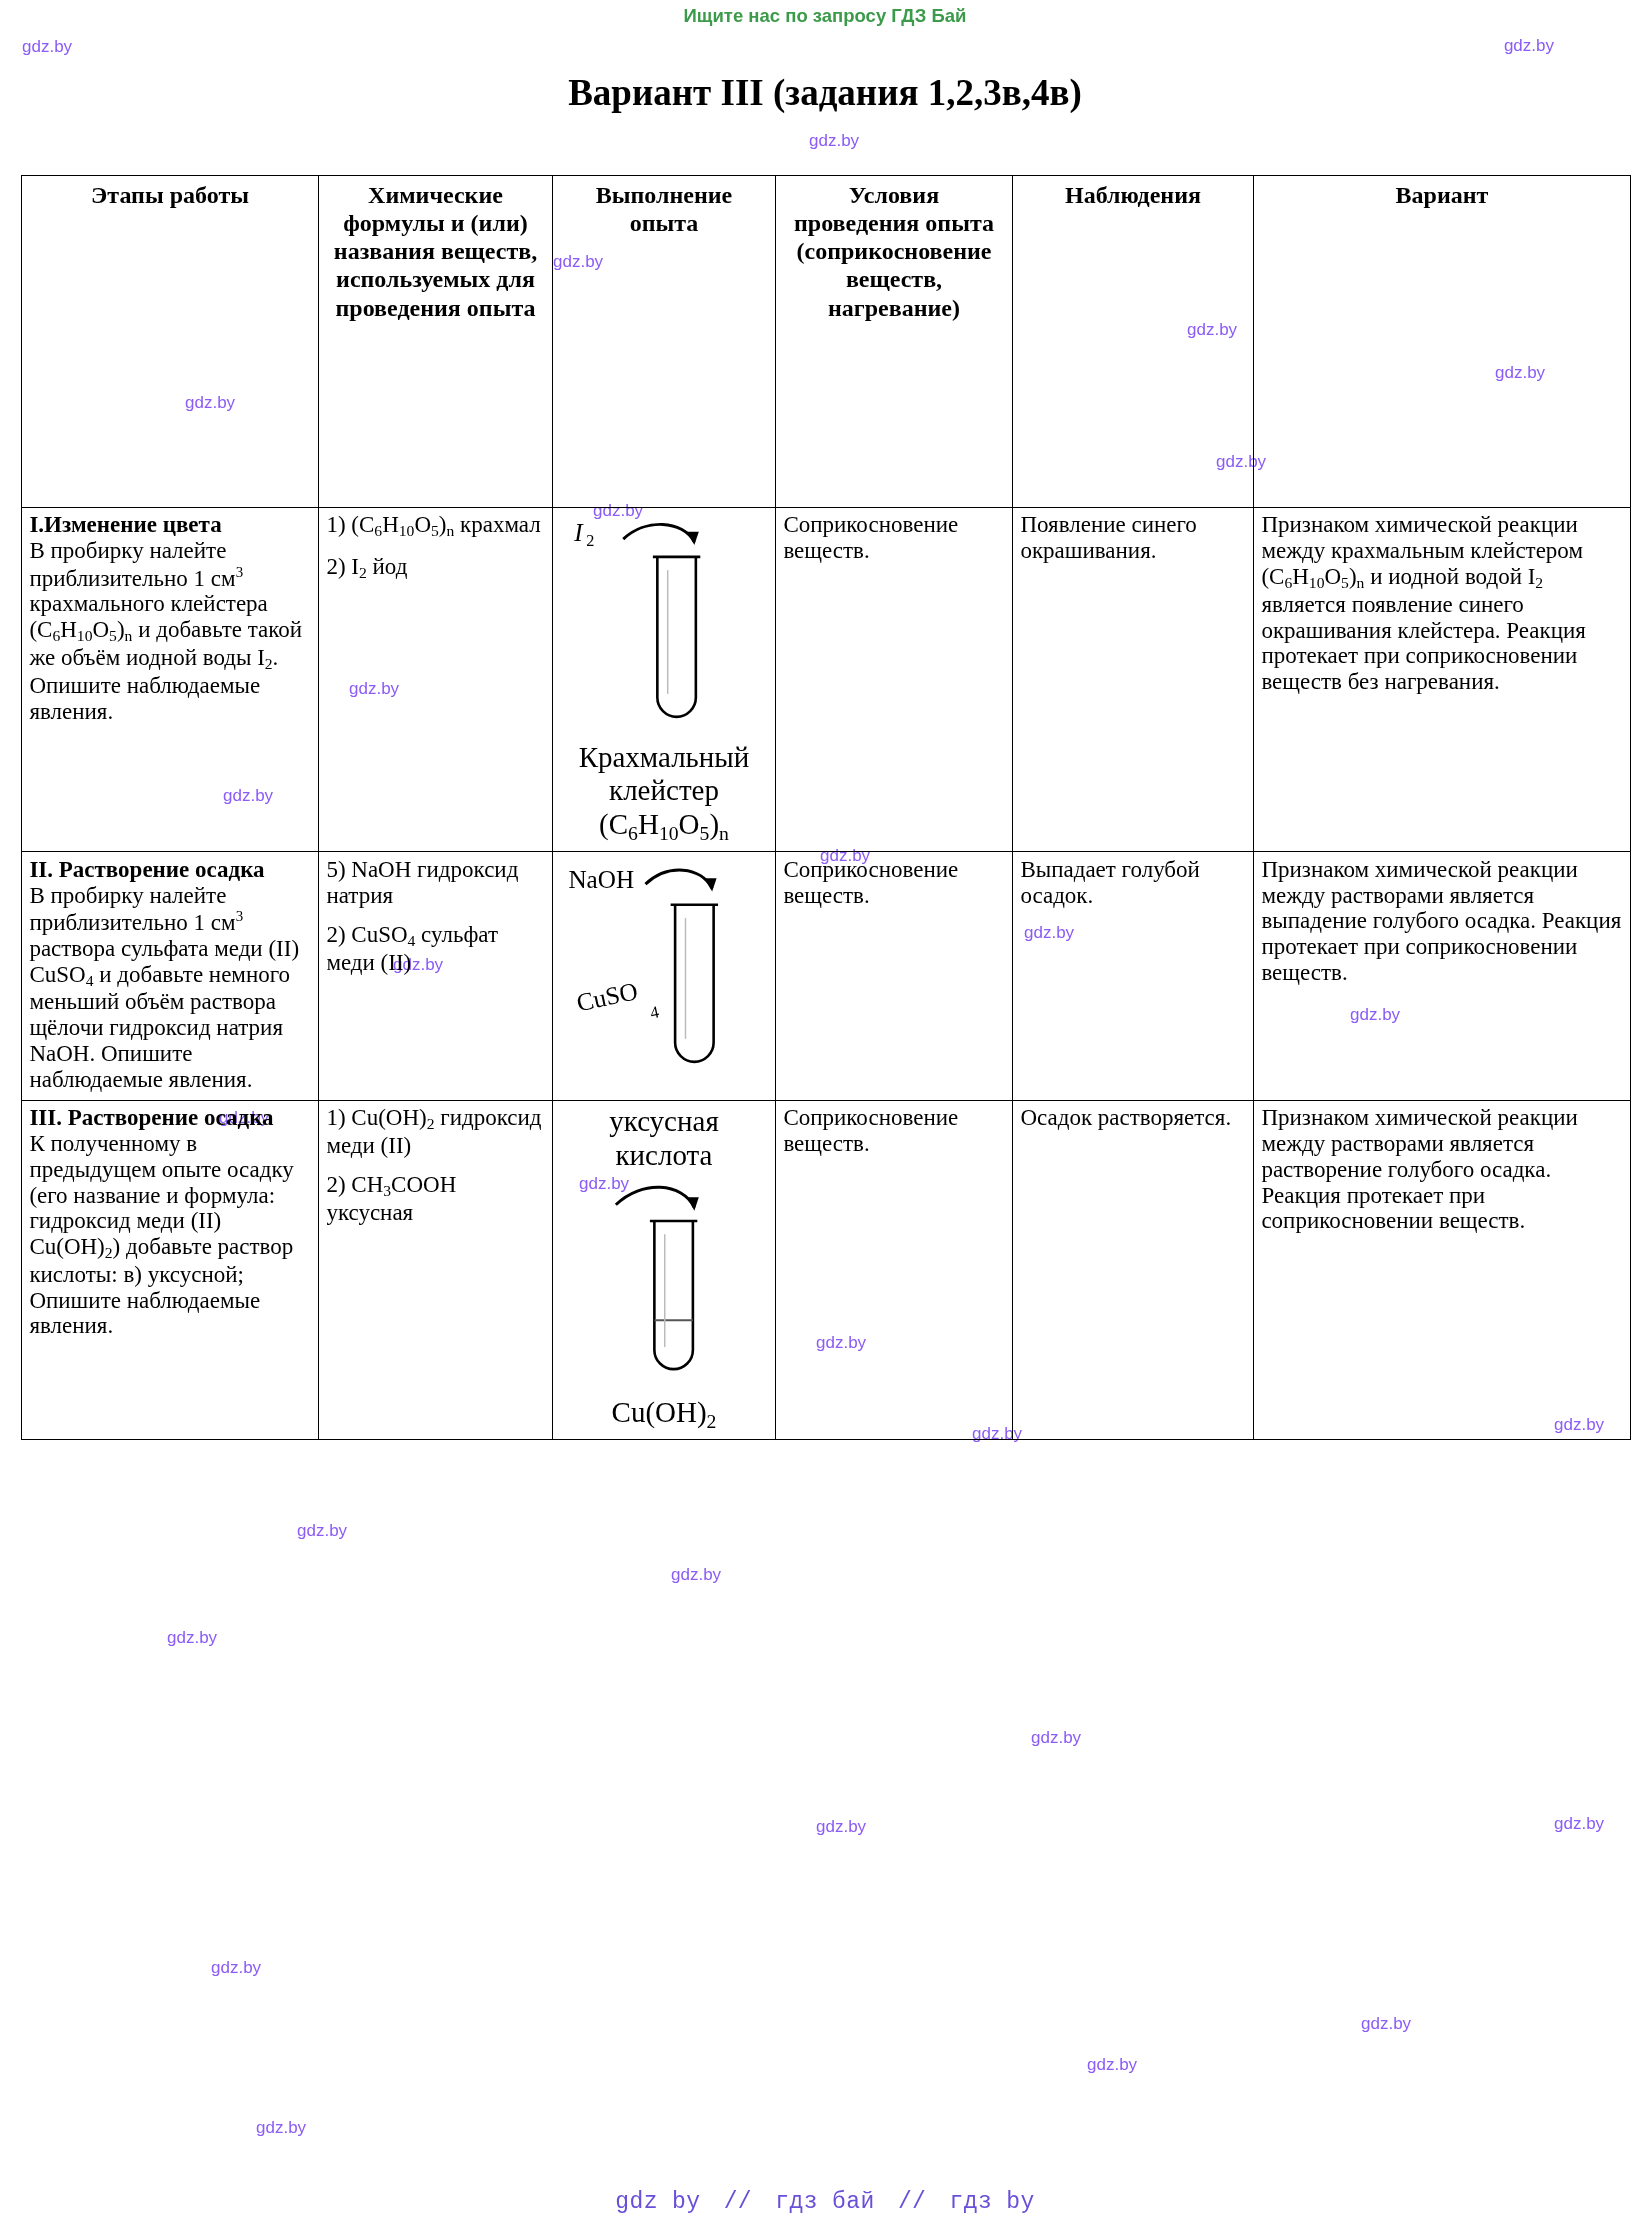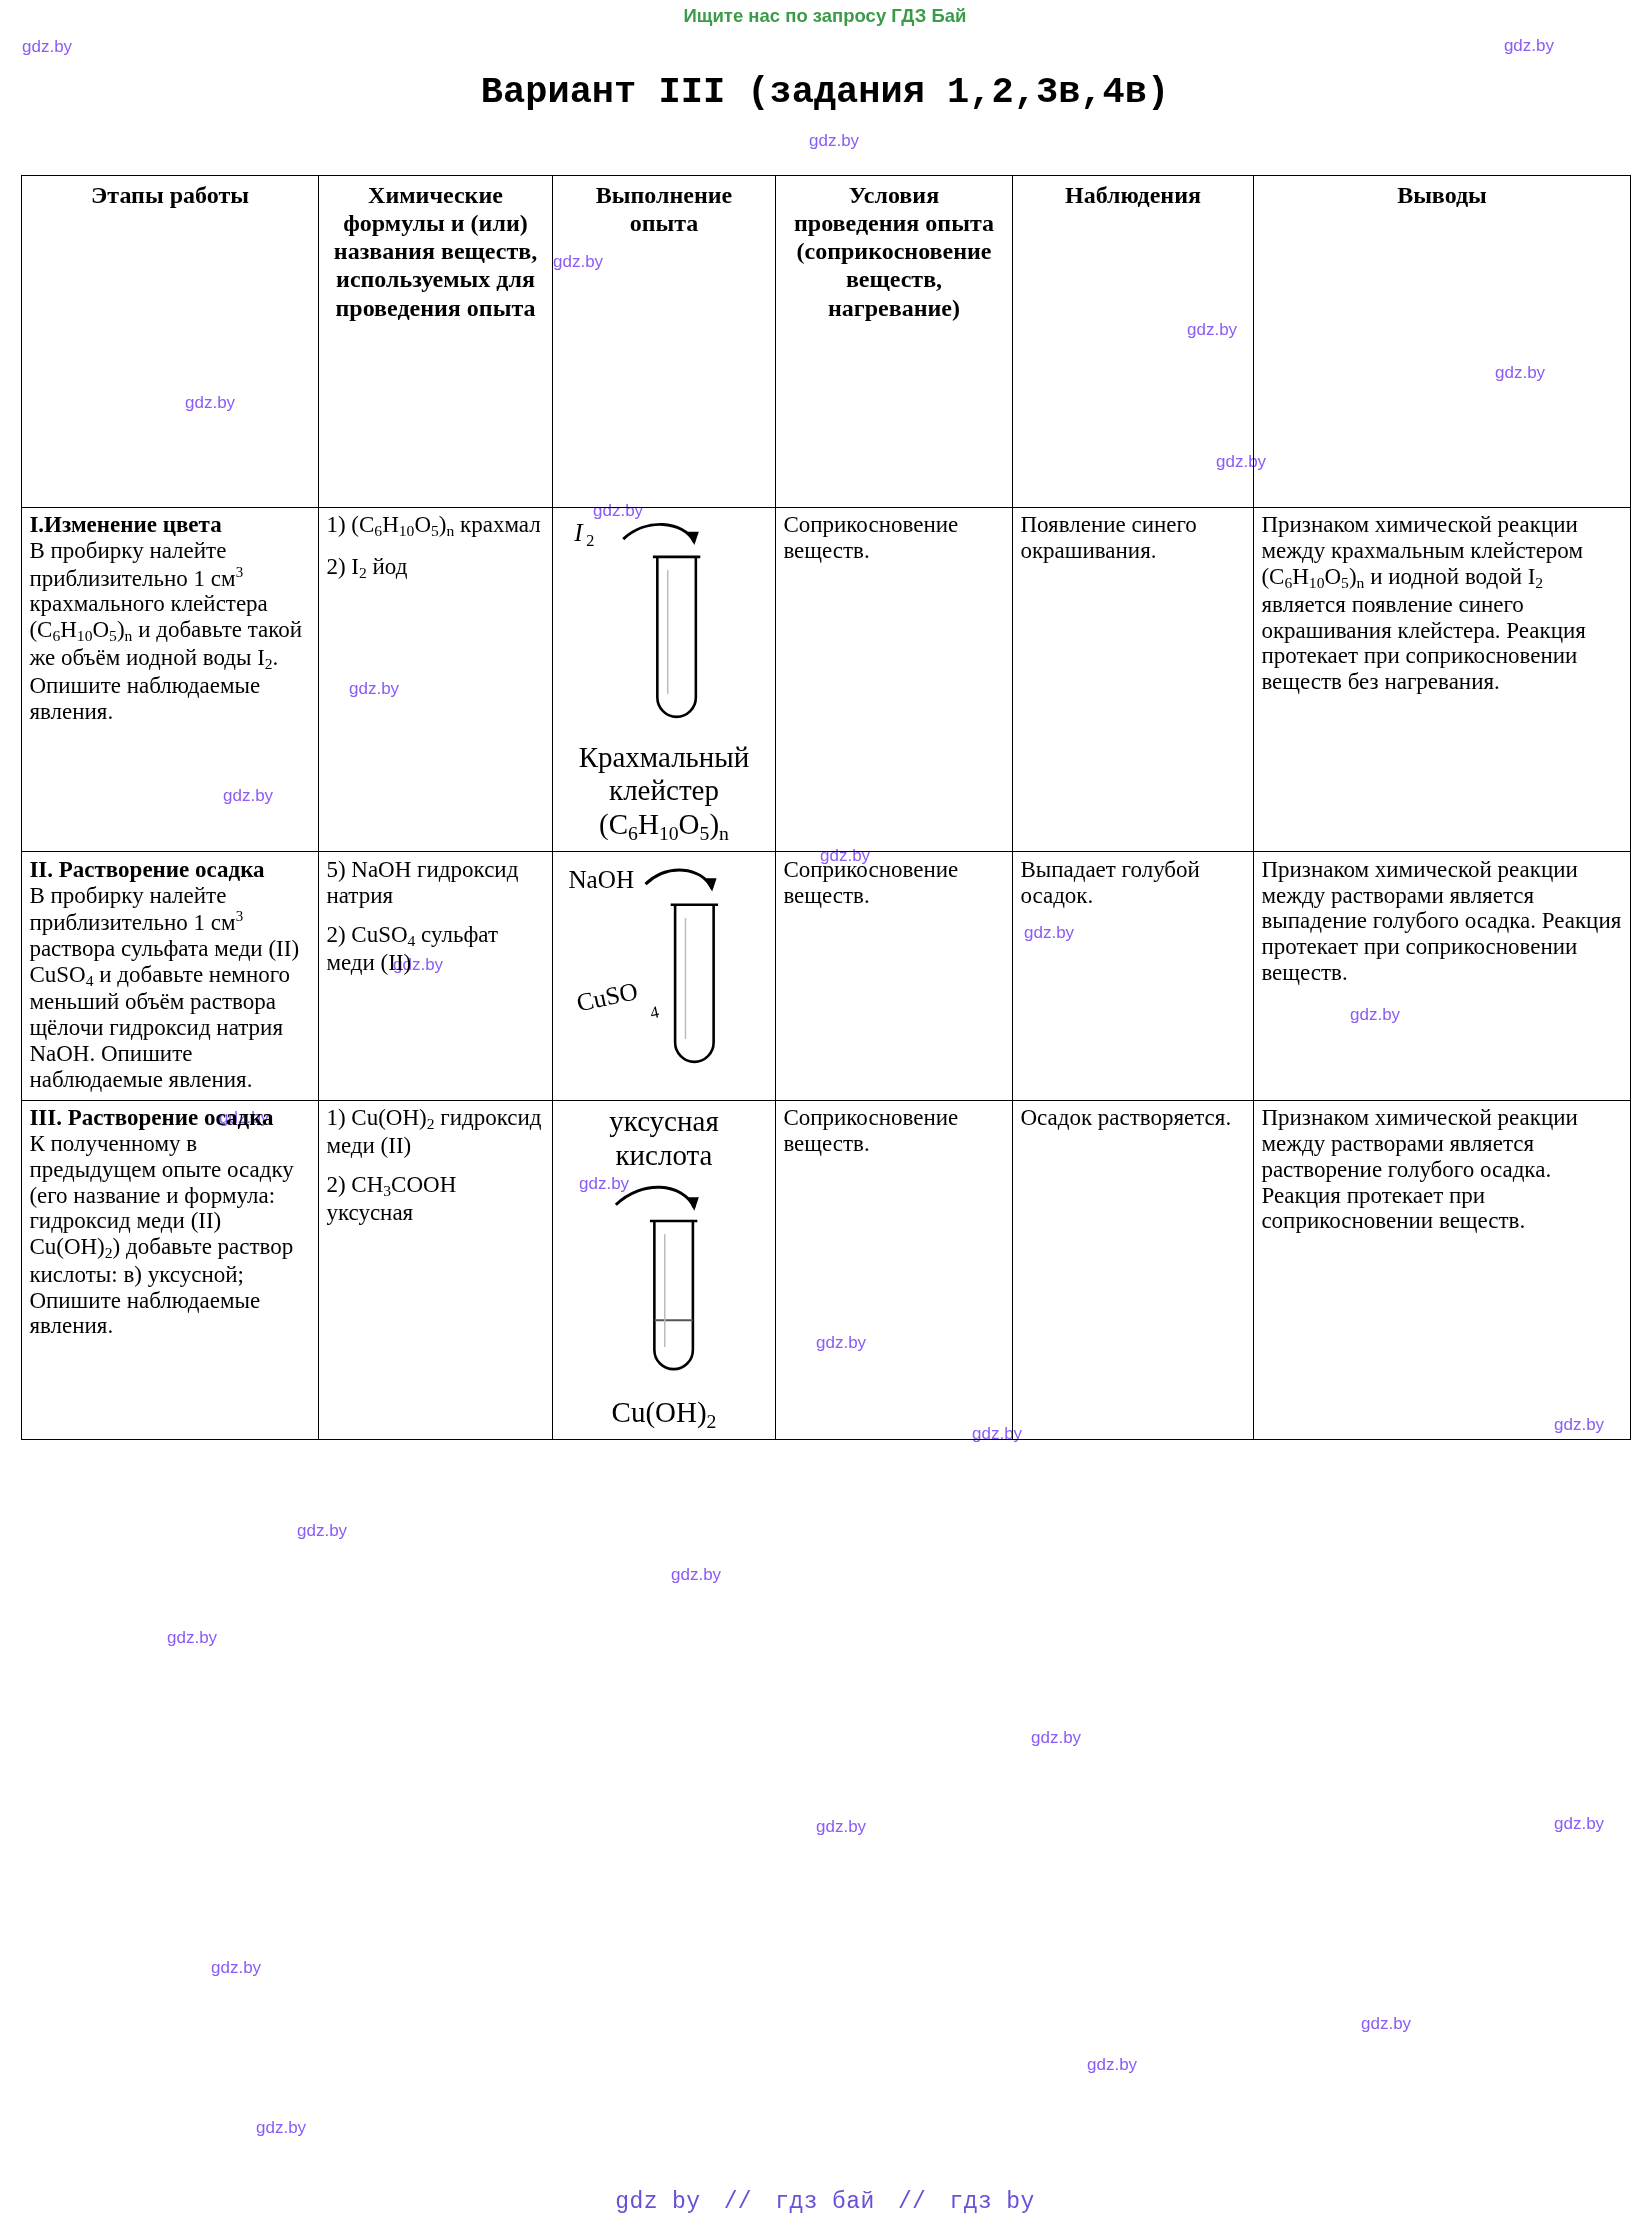--- a/index.html
+++ b/index.html
@@ -33,21 +33,21 @@
     color: #3c9b4a;
     font-weight: 700;
   }
   .doc-title {
     position: absolute;
     top: 46px;
     left: 0;
     width: 100%;
     text-align: center;
     font-size: 37px;
-    font-family: Liberation Mono, monospace;
+    font-family: Liberation Serif, serif;
   }
   
   .wm {
     position: absolute;
     font-family: "Liberation Sans", sans-serif;
     font-size: 17px;
     color: #8b5cf6;
     white-space: nowrap;
     pointer-events: none;
   }
@@ -152,21 +152,21 @@
         <col class="c5">
         <col class="c6">
     </colgroup>
     <thead>
       <tr>
         <th>Этапы работы</th>
         <th>Химические формулы и (или) названия веществ, используемых для проведения опыта</th>
         <th>Выполнение опыта</th>
         <th>Условия проведения опыта (соприкосновение веществ, нагревание)</th>
         <th>Наблюдения</th>
-        <th>Выводы</th>
+        <th>Вариант</th>
       </tr>
     </thead>
     <tbody>
 
       <tr>
         <td>
           <div class="lead">I.Изменение цвета</div>
           <div>
             В пробирку налейте приблизительно 1 см<sup style="font-size:.65em">3</sup> крахмального клейстера (C<sub>6</sub>H<sub>10</sub>O<sub>5</sub>)<sub>n</sub> и добавьте такой же объём иодной воды I<sub>2</sub>. Опишите наблюдаемые явления.
           </div>

